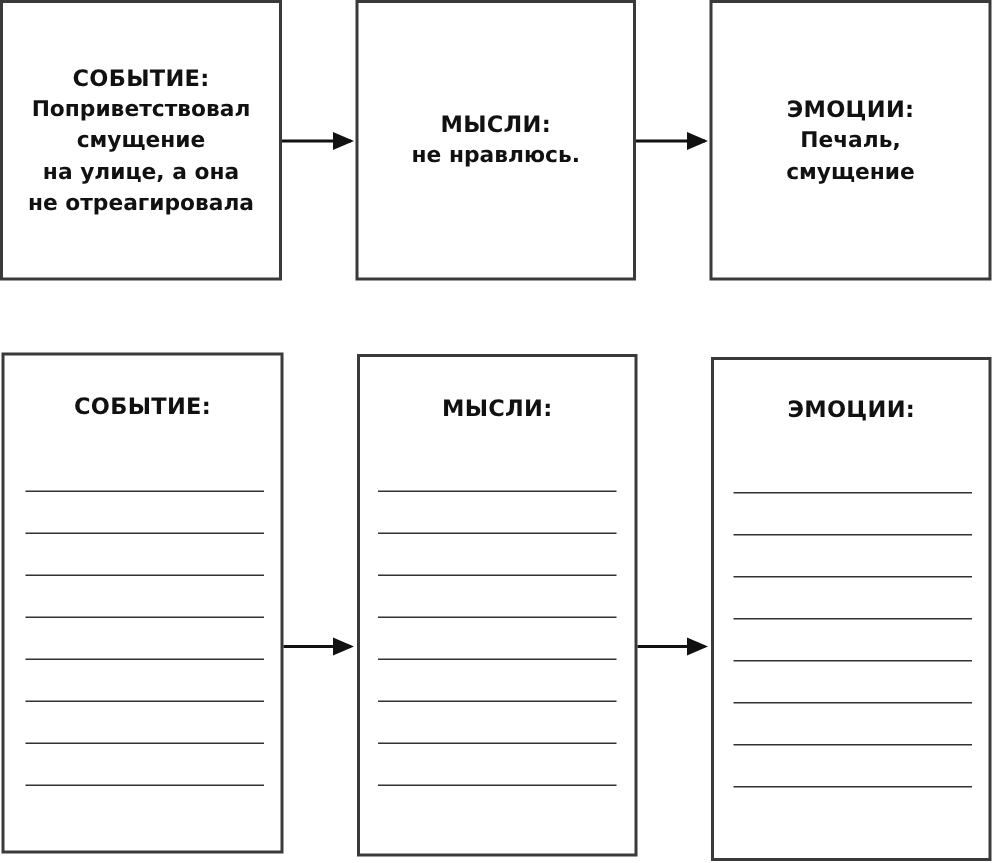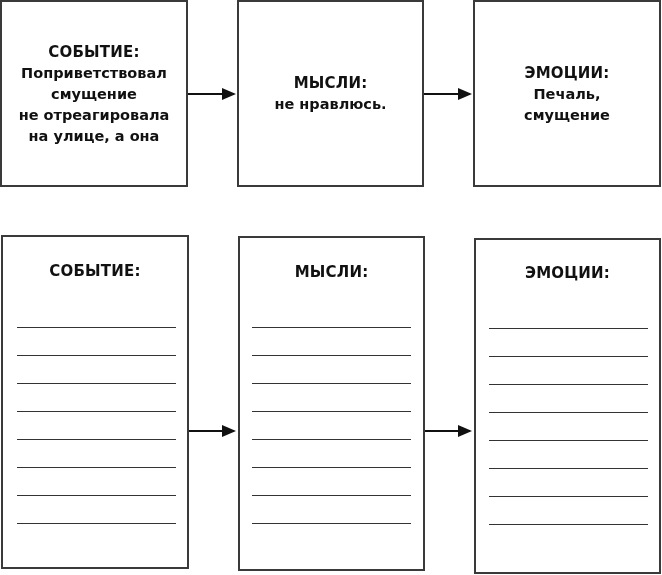--- a/index.html
+++ b/index.html
@@ -15,22 +15,22 @@
   .arrow::after { content: ""; position: absolute; right: -2px; top: -5px;
                   border-left: 14px solid #111; border-top: 6px solid transparent; border-bottom: 6px solid transparent; }
 </style>
 </head>
 <body>
 
 <div class="box top-box" style="left:0px; top:0px; width:188px; height:187px;">
   <div class="title">СОБЫТИЕ:</div>
   <div class="body-line">Поприветствовал</div>
   <div class="body-line">смущение</div>
+  <div class="body-line">на улице, а она</div>
   <div class="body-line">не отреагировала</div>
-  <div class="body-line">на улице, а она</div>
 </div>
 
 <div class="arrow" style="left:188px; top:93px; width:46px;"></div>
 
 <div class="box top-box" style="left:237px; top:0px; width:187px; height:187px;">
   <div class="title">МЫСЛИ:</div>
   <div class="body-line">не нравлюсь.</div>
 </div>
 
 <div class="arrow" style="left:424px; top:93px; width:46px;"></div>

